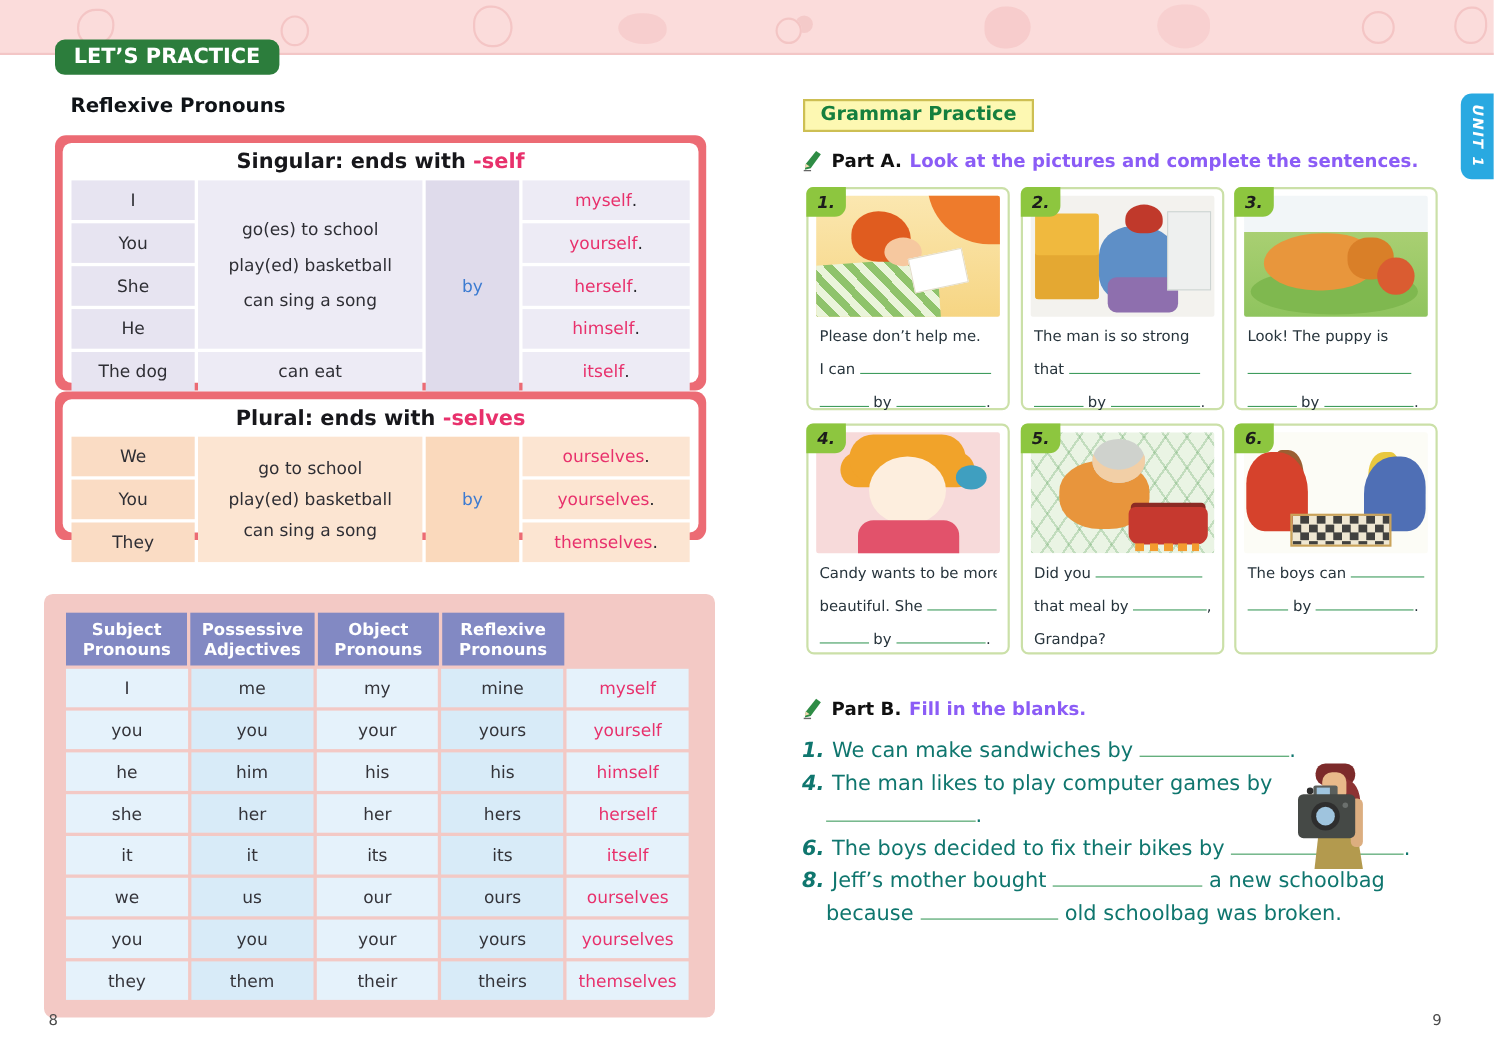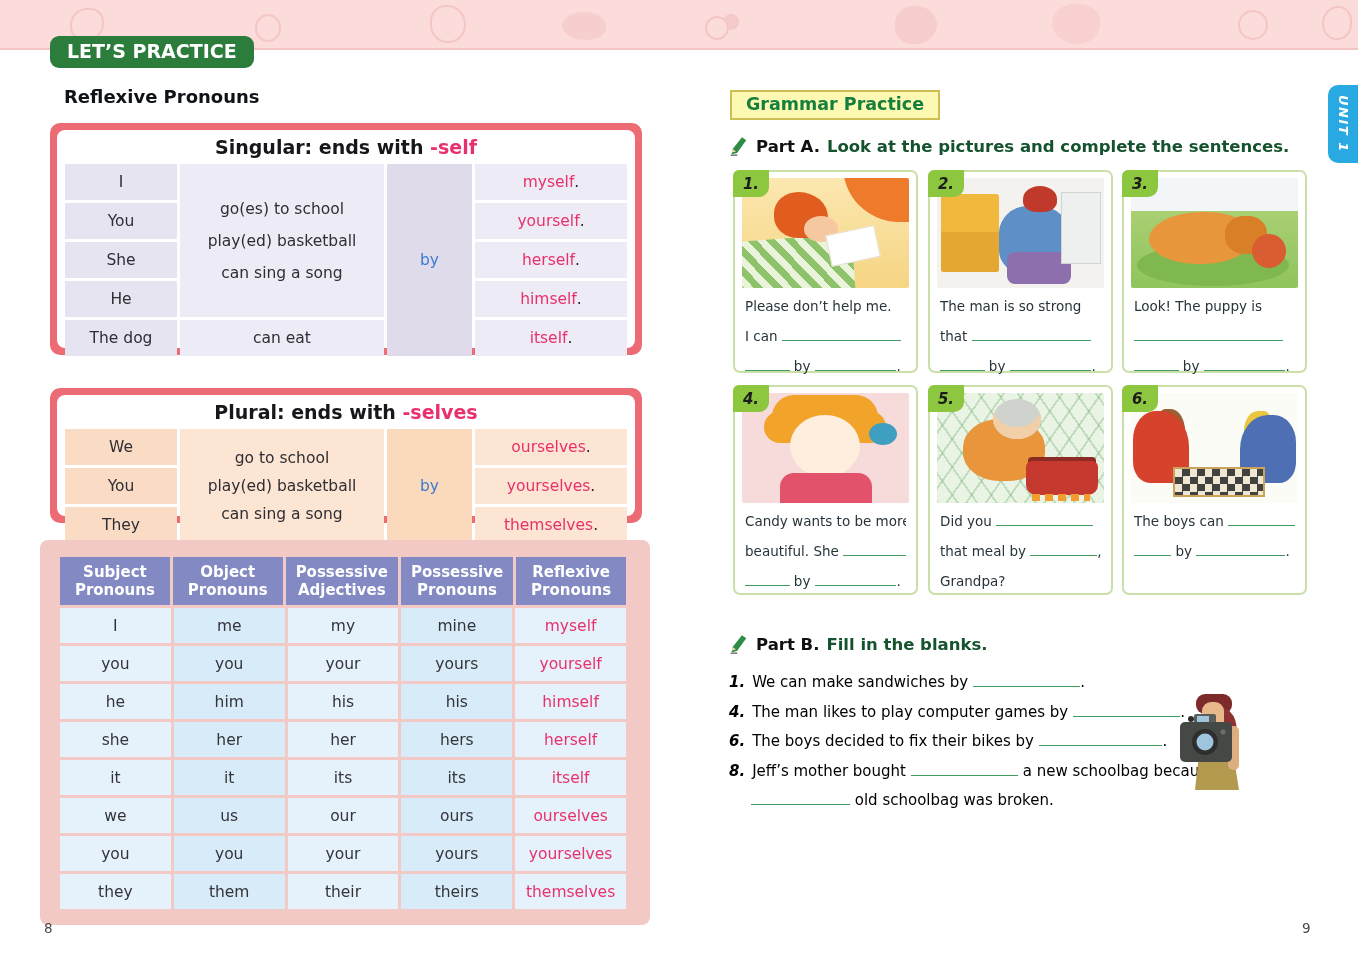--- a/index.html
+++ b/index.html
@@ -18,21 +18,21 @@
   .d5{left:705px;top:16px;width:20px;height:20px;border:2px solid #eeb3b3;border-radius:50%;box-shadow:14px -6px 0 -4px #f0bcbc;}
   .d6{left:895px;top:6px;width:42px;height:38px;background:#f4c0c0;border-radius:48% 52% 55% 45%;}
   .d7{left:1052px;top:4px;width:48px;height:40px;background:#f5c6c6;border-radius:50% 45% 50% 55%;}
   .d8{left:1238px;top:10px;width:26px;height:26px;border:2px solid #eeb3b3;border-radius:50%;}
   .d9{left:1322px;top:6px;width:26px;height:30px;border:2px solid #eeb3b3;border-radius:55% 45% 50% 50%;}
   
   .lets-badge{position:absolute;left:50px;top:36px;background:#2c7d3c;color:#fff;font-weight:bold;font-size:19px;padding:4px 17px 6px;border-radius:9px;}
   .rp-heading{position:absolute;left:64px;top:86px;font-size:18px;font-weight:bold;color:#0f1317;}
   .cbox{position:absolute;left:50px;width:592px;background:#ec6b74;border-radius:10px;padding:7px;box-sizing:border-box;}
   .box-sg{top:123px;height:232px;}
-  .box-pl{top:388px;height:135px;}
+  .box-pl{top:356px;height:135px;}
   .box-inner{background:#fff;border-radius:8px;height:100%;box-sizing:border-box;padding:0 8px 6px;}
   .tbl-title{height:34px;display:flex;align-items:center;justify-content:center;font-size:19px;font-weight:bold;color:#17171b;}
   .pinktxt{color:#e8316c;margin-left:.35em;}
   .tgrid{display:grid;grid-template-columns:112px 1fr 85px 152px;gap:3px;}
   .sg{grid-template-rows:repeat(5,36px);}
   .pg{grid-template-rows:repeat(3,36px);}
   .cell{display:flex;align-items:center;justify-content:center;font-size:15.5px;color:#2e2e34;}
   .sg .c1{background:#e7e4f1;}
   .sg .mainc,.sg .refl,.sg .caneat{background:#edebf5;}
   .sg .bycell{background:#dfdbeb;}
@@ -60,21 +60,21 @@
   .pcell{height:35px;display:flex;align-items:center;justify-content:center;font-size:15.5px;color:#34343a;background:#e5f2fb;}
   .pcell:nth-child(even){background:#d8ebf8;}
   .pcell:nth-child(5){color:#e8316c;}
   .pagenum{position:absolute;font-size:13.5px;color:#4a4a4a;}
   .pn-left{left:44px;top:920px;}
   .pn-right{left:1302px;top:920px;}
   
   .gp-box{position:absolute;left:730px;top:90px;background:#fdf8b2;border:2px solid #cdbf53;padding:2px 14px 4px;font-weight:bold;font-size:17.5px;color:#157f3e;}
   .part-head{position:absolute;left:729px;display:flex;align-items:center;gap:7px;font-size:16.5px;font-weight:bold;white-space:nowrap;}
   .part-head .label{color:#101010;}
-  .part-head .instr{color:#14532d;}
+  .part-head .instr{color:#8b5cf6;}
   .part-a{top:136px;align-items:flex-end;}
   .part-b{top:634px;text-align:right;}
   .pencil{display:flex;align-items:center;}
   
   .card{position:absolute;width:185px;background:#fff;border:2px solid #cbe0a8;border-radius:7px;box-sizing:border-box;}
   .cards .card:nth-child(1){left:733px;top:170px;height:203px;}
   .cards .card:nth-child(2){left:928px;top:170px;height:203px;}
   .cards .card:nth-child(3){left:1122px;top:170px;height:203px;}
   .cards .card:nth-child(4){left:733px;top:385px;height:210px;}
   .cards .card:nth-child(5){left:928px;top:385px;height:210px;}
@@ -112,21 +112,21 @@
   .grandpa-cooking i.a{display:block;left:26px;top:26px;width:82px;height:62px;background:#e8953c;border-radius:45%;}
   .grandpa-cooking i.b{display:block;left:56px;top:6px;width:48px;height:40px;background:#cfd2cd;border-radius:50%;box-shadow:inset 0 -12px 0 #f2cfa6;}
   .grandpa-cooking i.c{display:block;right:6px;bottom:8px;width:72px;height:34px;background:#c6392f;border-radius:6px 6px 10px 10px;box-shadow:0 -6px 0 -2px #8c2b24;}
   .grandpa-cooking::after{display:block;right:14px;bottom:2px;width:58px;height:7px;background:repeating-linear-gradient(90deg,#f39c2f 0 8px,transparent 8px 13px);}
   .boys-playing-chess{background:#fcfcf6;}
   .boys-playing-chess i.a{display:block;left:2px;top:18px;width:56px;height:72px;background:#d6422c;border-radius:40% 50% 20% 30%;box-shadow:10px -16px 0 -14px #9b5f33;}
   .boys-playing-chess i.b{display:block;right:2px;top:22px;width:56px;height:68px;background:#4f6fb5;border-radius:50% 40% 30% 20%;box-shadow:-10px -18px 0 -14px #e9c83f;}
   .boys-playing-chess i.c{display:block;left:42px;bottom:6px;width:92px;height:30px;background:repeating-conic-gradient(#41413f 0 25%,#efe7d2 0 50%);background-size:15px 15px;border:2px solid #caa35a;box-sizing:border-box;}
   
   .pb-list{position:absolute;left:729px;top:668px;width:564px;}
-  .pb-item{font-size:15px;line-height:29.5px;color:#000000;padding-left:22px;text-indent:-22px;}
+  .pb-item{font-size:19px;line-height:29.5px;color:#0f766e;padding-left:22px;text-indent:-22px;}
   .pb-item .num{font-style:italic;font-weight:bold;margin-right:7px;}
   
   .camera-girl{position:absolute;left:1160px;top:692px;}
   
   .unit-tab{position:absolute;right:0;top:85px;width:30px;height:78px;background:#29a9e1;border-radius:10px 0 0 10px;display:flex;align-items:center;justify-content:center;}
   .unit-tab span{writing-mode:vertical-rl;color:#fff;font-weight:bold;font-style:italic;font-size:13px;letter-spacing:1.5px;white-space:nowrap;}
 </style>
 </head>
 <body>
 
@@ -220,23 +220,22 @@
           </div>
       </div>
     </div>
   </div>
 
   <div class="pron-wrap">
     <div class="pron-table">
       <div class="pron-head">
 
       <div class="hcell">Subject Pronouns</div>
+          <div class="hcell">Possessive Adjectives</div>
           <div class="hcell">Object Pronouns</div>
-          <div class="hcell">Possessive Adjectives</div>
-          <div class="hcell">Possessive Pronouns</div>
           <div class="hcell">Reflexive Pronouns</div>
         </div>
       <div class="pron-rows">
 
       <div class="prow">
           <div class="pcell">I</div>
           <div class="pcell">me</div>
           <div class="pcell">my</div>
           <div class="pcell">mine</div>
           <div class="pcell">myself</div>

